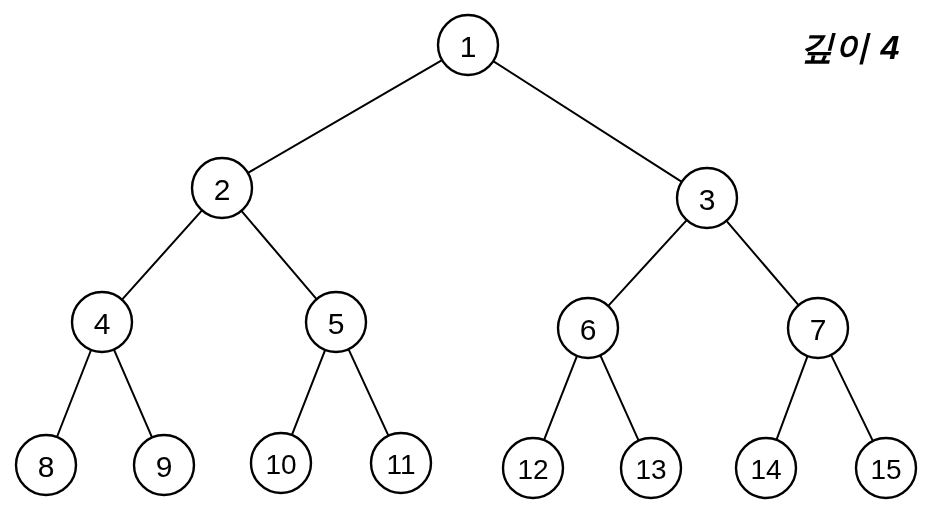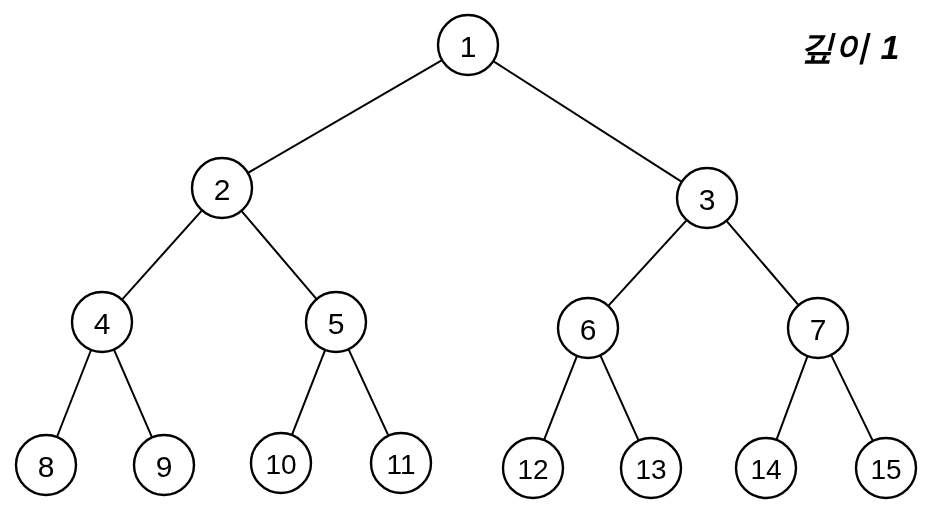--- a/index.html
+++ b/index.html
@@ -140,15 +140,15 @@
           <circle cx="766" cy="468" r="30" class="node-circle"></circle>
           <text x="766" y="469" class="node-label wide">14</text>
         </g>
         <g>
           <circle cx="886" cy="468" r="30" class="node-circle"></circle>
           <text x="886" y="469" class="node-label wide">15</text>
         </g>
       </g>
   </svg>
 
-  <div class="caption-text" id="depth-caption" style="left: 800px; top: 25px;">깊이 1</div>
+  <div class="caption-text" id="depth-caption" style="left: 800px; top: 25px;">깊이 4</div>
 
 </div>
 
 </body></html>

